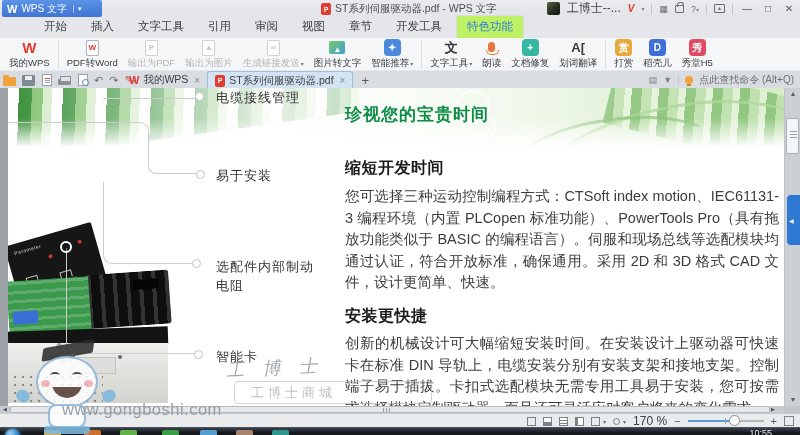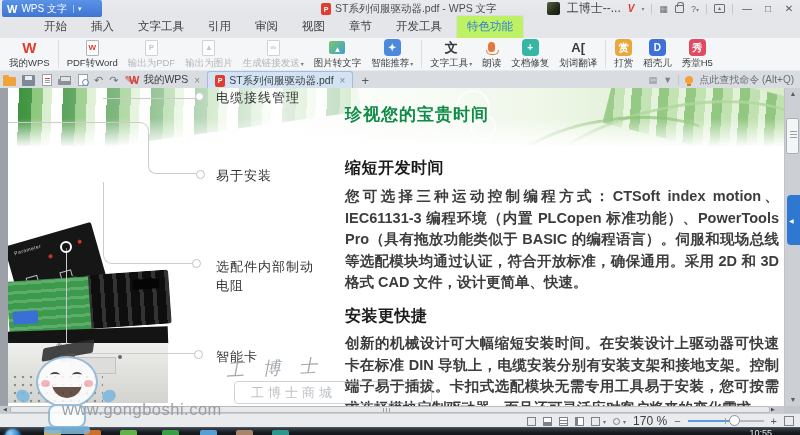--- a/index.html
+++ b/index.html
@@ -136,21 +136,21 @@
   .d-conn { position:absolute; left:5px; top:88px; width:25px; height:13px; background:#3a6fd6; transform:rotate(-4deg); border-radius:1px; }
   .d-band { position:absolute; left:0; top:106px; width:160px; height:17px; background:#141414; transform:rotate(-2deg); }
   .d-silver { position:absolute; left:0; top:120px; width:160px; height:60px; background:linear-gradient(#efefed,#d2d2ce); }
   .d-hole { position:absolute; left:110px; top:132px; width:4px; height:4px; border-radius:50%; background:#6a6a66; }
   .d-tab { position:absolute; left:62px; top:134px; width:46px; height:17px; background:#dddddb; border:1px solid #c2c2be; }
   .d-grille { position:absolute; left:3px; top:150px; width:92px; height:30px;
               background-image:radial-gradient(#8a8a86 1.3px, transparent 1.6px); background-size:8px 8px; }
 
   
   .sec-heading { position:absolute; left:337px; font-size:16px; font-weight:bold; color:#1a1a1a; letter-spacing:.5px; }
-  .sec-body { position:absolute; left:337px; width:434px; font-size:14.5px; line-height:21.5px; color:#3d3d3d; text-align:justify;font-weight:bold; }
+  .sec-body { position:absolute; left:337px; width:434px; font-size:14.5px; line-height:21.5px; color:#3d3d3d; text-align:justify; }
   .h1pos { top:70px; } .b1pos { top:98px; } .h2pos { top:218px; } .b2pos { top:245px; }
 
   
   .vscroll { position:absolute; right:0; top:0; width:16px; height:318px; background:#ccd0d4; border-left:1px solid #bfc3c7; }
   .vs-up, .vs-down { position:absolute; left:0; width:16px; height:12px; color:#5a5e62; font-size:7px; text-align:center; line-height:12px; }
   .vs-up { top:0; } .vs-down { bottom:0; }
   .vs-thumb { position:absolute; left:1px; top:30px; width:13px; height:36px; background:#f4f5f6; border:1px solid #aab0b5; border-radius:2px; }
   .vs-thumb:after { content:""; position:absolute; left:3px; top:15px; width:7px; height:1px; background:#9aa0a5; box-shadow:0 3px 0 #9aa0a5, 0 -3px 0 #9aa0a5; }
   .vs-panel { position:absolute; right:0; top:107px; width:13px; height:50px; background:#2e78d2; border-radius:4px 0 0 4px; color:#fff;
               display:flex; align-items:center; justify-content:flex-start; font-size:6px; padding-left:2px; }

